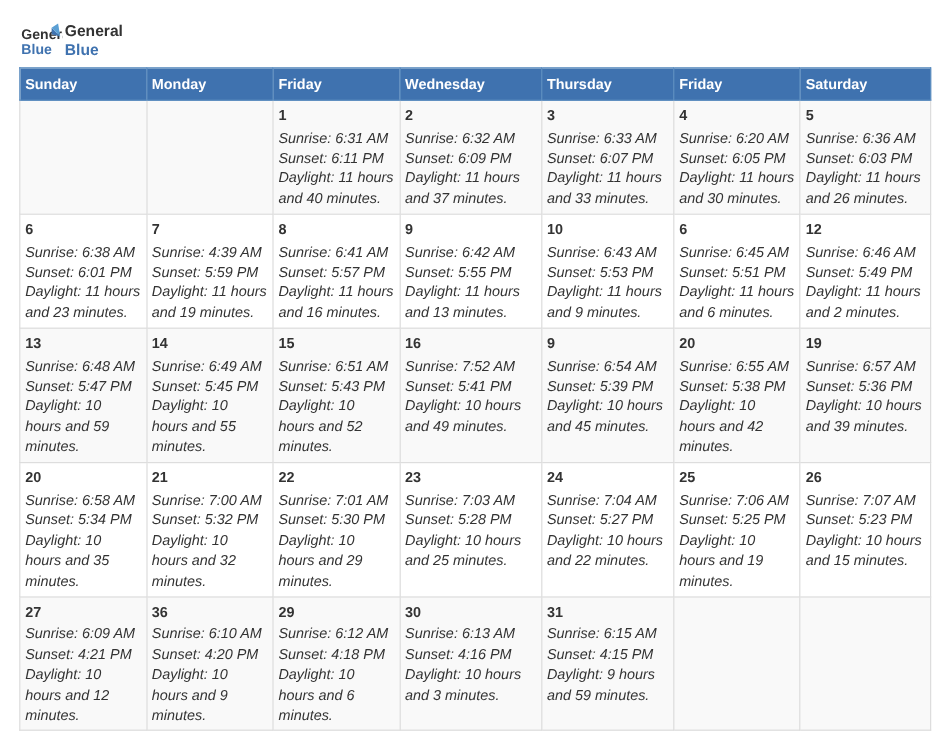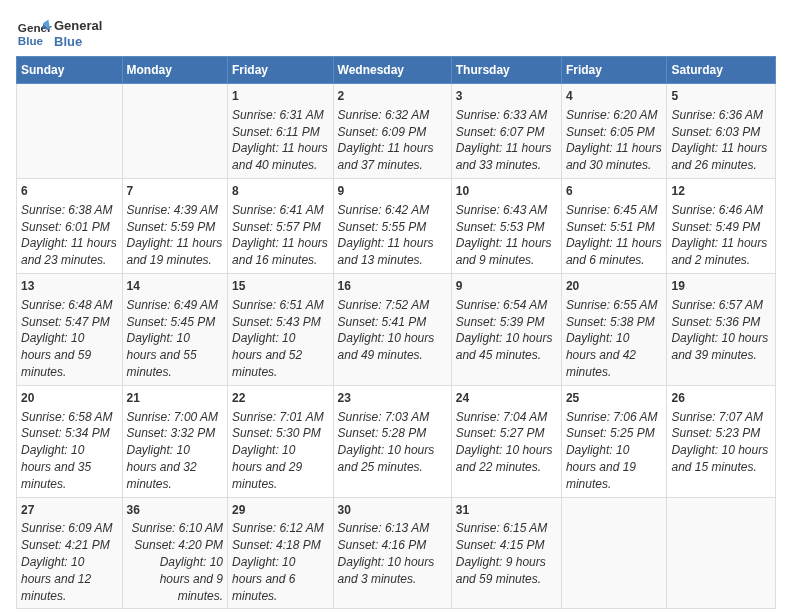--- a/index.html
+++ b/index.html
@@ -250,21 +250,21 @@
       <tr>
         <td>
           <span class="day-num">20</span>
           <div class="day-info" style="white-space: pre-line;">Sunrise: 6:58 AM
 Sunset: 5:34 PM
 Daylight: 10 hours and 35 minutes.</div>
         </td>
         <td>
           <span class="day-num">21</span>
           <div class="day-info" style="white-space: pre-line;">Sunrise: 7:00 AM
-Sunset: 3:32 PM
+Sunset: 5:32 PM
 Daylight: 10 hours and 32 minutes.</div>
         </td>
         <td>
           <span class="day-num">22</span>
           <div class="day-info" style="white-space: pre-line;">Sunrise: 7:01 AM
 Sunset: 5:30 PM
 Daylight: 10 hours and 29 minutes.</div>
         </td>
         <td>
           <span class="day-num">23</span>
@@ -293,21 +293,21 @@
       </tr>
       <tr>
         <td>
           <span class="day-num">27</span>
           <div class="day-info" style="white-space: pre-line;">Sunrise: 6:09 AM
 Sunset: 4:21 PM
 Daylight: 10 hours and 12 minutes.</div>
         </td>
         <td>
           <span class="day-num">36</span>
-          <div class="day-info" style="white-space: pre-line; text-align: right;">Sunrise: 6:10 AM
+          <div class="day-info" style="white-space: pre-line;">Sunrise: 6:10 AM
 Sunset: 4:20 PM
 Daylight: 10 hours and 9 minutes.</div>
         </td>
         <td>
           <span class="day-num">29</span>
           <div class="day-info" style="white-space: pre-line;">Sunrise: 6:12 AM
 Sunset: 4:18 PM
 Daylight: 10 hours and 6 minutes.</div>
         </td>
         <td>

